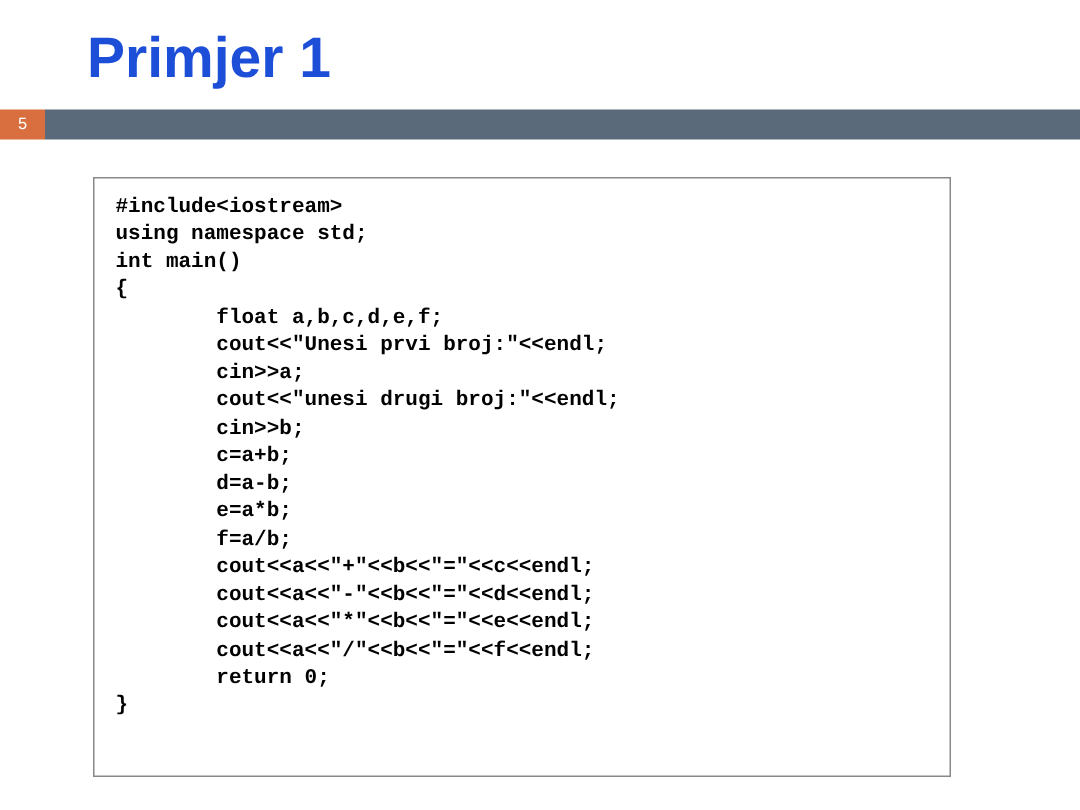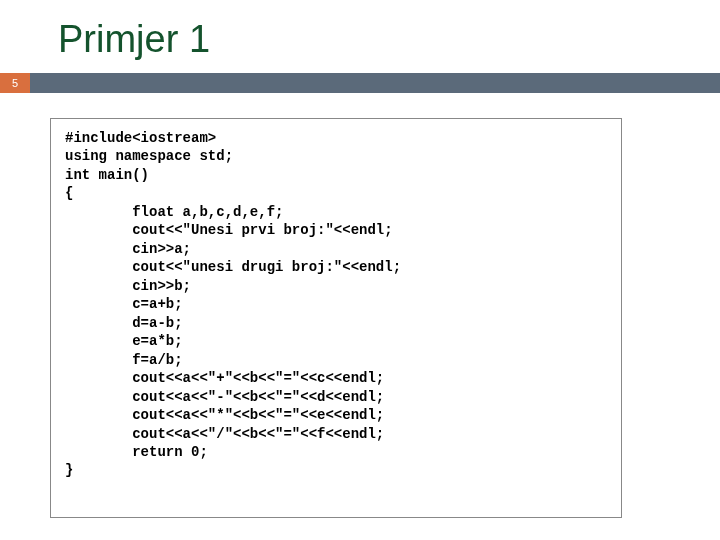--- a/index.html
+++ b/index.html
@@ -11,22 +11,22 @@
     overflow: hidden;
   }
   .slide {
     width: 720px;
     height: 540px;
     background: #ffffff;
     position: relative;
   }
   .title {
     font-size: 38px;
-    color: #14532d;
-    font-weight: normal;
+    color: #1d4ed8;
+    font-weight: bold;
     padding: 18px 0 12px 58px;
     font-family: Arial, sans-serif;
   }
   .accent-row {
     width: 100%;
     height: 20px;
     display: flex;
   }
   .page-badge {
     width: 30px;
@@ -39,21 +39,21 @@
     justify-content: center;
     font-family: Arial, sans-serif;
   }
   .accent-bar {
     flex: 1;
     height: 20px;
     background: #5b6a7a;
   }
   .code-box {
     position: absolute;
-    left: 50px;
+    left: 62px;
     top: 118px;
     width: 572px;
     height: 400px;
     border: 1px solid #888;
     padding: 10px 14px;
     background: #ffffff;
   }
   .code-box pre {
     font-family: "Courier New", monospace;
     font-size: 14px;

